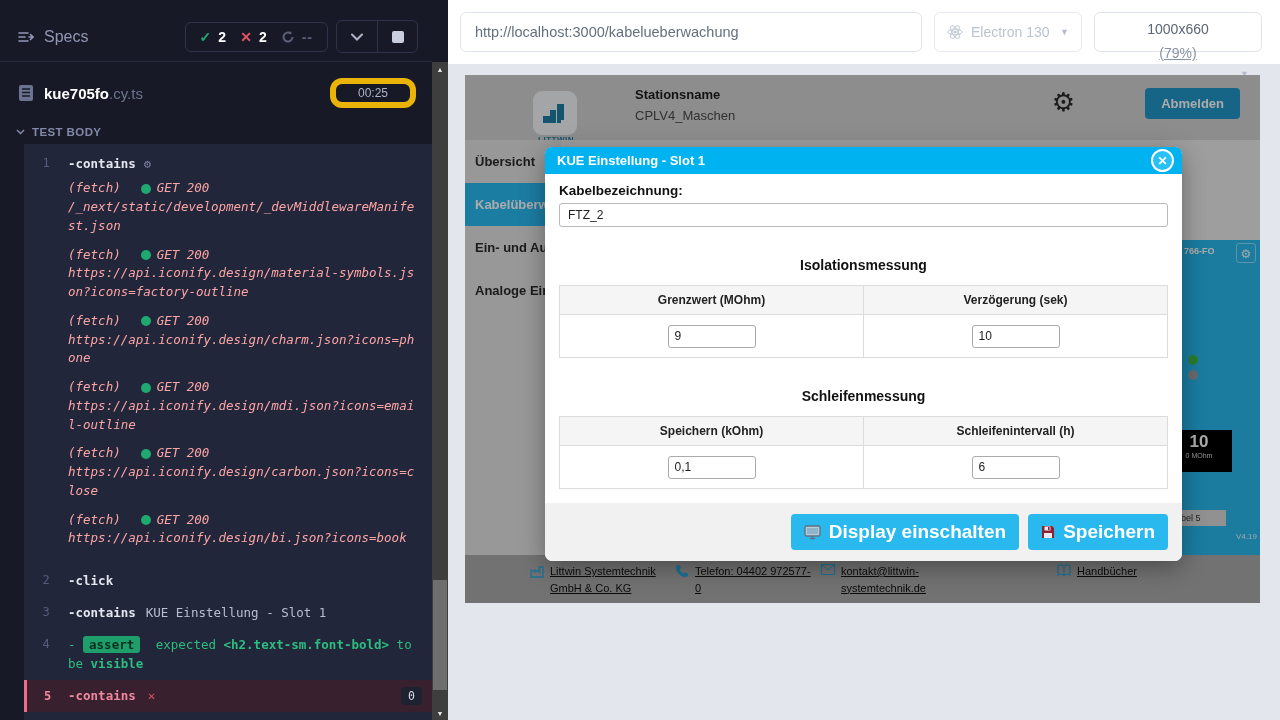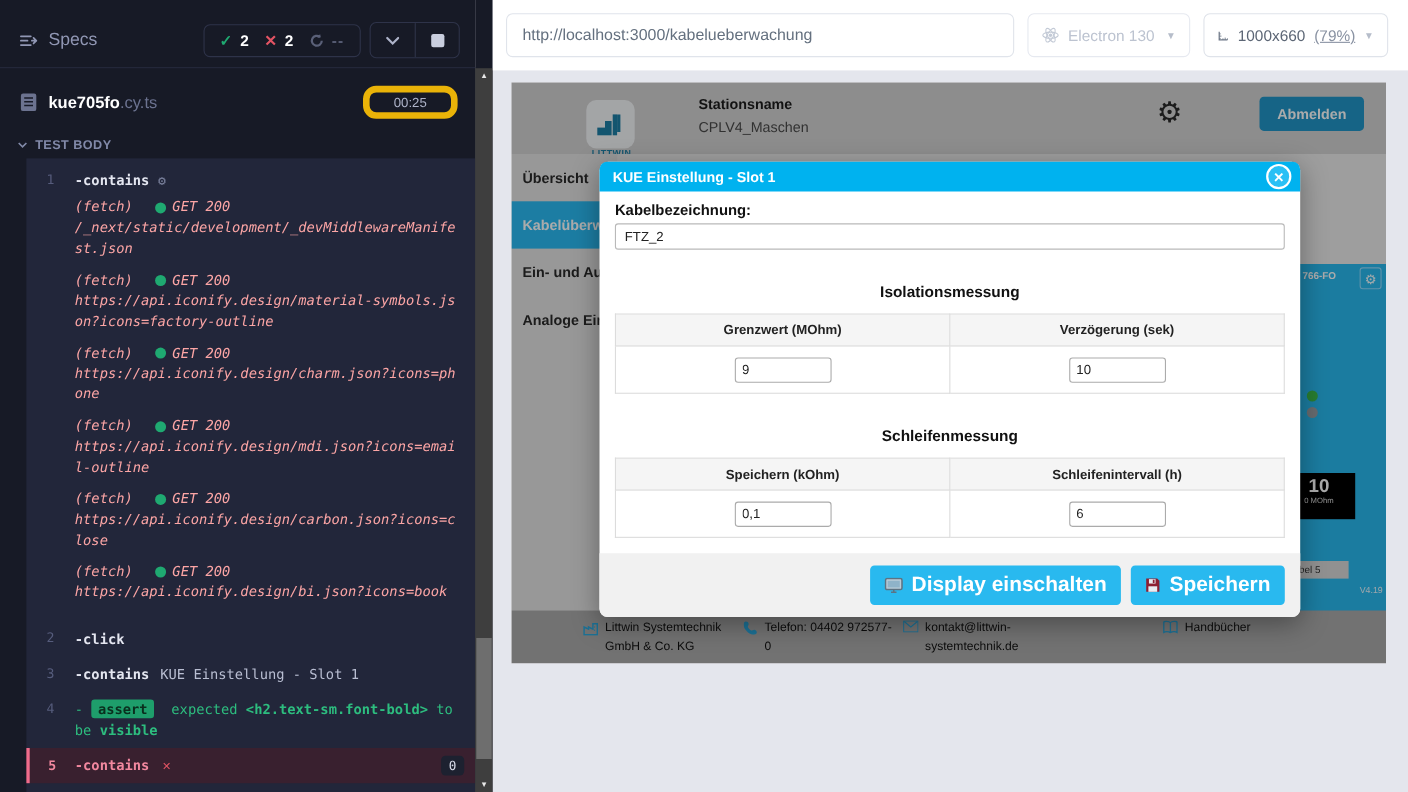--- a/index.html
+++ b/index.html
@@ -51,21 +51,21 @@
   .strip-track { position:absolute; left:0; top:62px; width:16px; height:658px; background:#3e3e3e; }
   .strip-arrow { position:absolute; left:0; width:16px; height:14px; display:flex; align-items:center; justify-content:center; color:#e8e8e8; font-size:7px; }
   .strip-thumb { position:absolute; left:1px; top:518px; width:14px; height:110px; background:#6e6e6e; }
 
   
   #app { position:absolute; left:448px; top:0; width:832px; height:720px; background:#e4e6ed; }
   .topbar { height:64px; background:#ffffff; display:flex; align-items:center; padding:0 18px 0 12px; gap:12px; }
   .url-input { flex:1; height:40px; border:1px solid #e0e4eb; border-radius:6px; padding:0 14px; font-size:14.5px; color:#64707f; font-family:"Liberation Sans", sans-serif; background:#fff; }
   .sel-box { height:40px; border:1px solid #e6e9f0; border-radius:6px; display:flex; align-items:center; gap:8px; padding:0 12px; font-size:14px; cursor:pointer; }
   .browser-sel { color:#bcc3d0; width:148px; }
-  .viewport-sel { color:#5c6675; width:168px; border-color:#dfe3ea; }
+  .viewport-sel { color:#5c6675; width:168px; border-color:#dfe3ea;flex-direction:column; }
   .chev { font-size:9px; margin-left:auto; color:#b6bdca; }
 
   
   .aut { position:absolute; left:17px; top:75px; width:795px; height:528px; background:#ececec; overflow:hidden; }
   .aut-header { position:absolute; left:0; top:0; width:100%; height:65px; background:#d2d2d2; }
   .logo-badge { position:absolute; left:68px; top:16px; width:44px; height:44px; background:#f4f6f8; border-radius:9px; display:flex; align-items:center; justify-content:center; }
   .logo-glyph { width:26px; height:22px; }
   .logo-text { position:absolute; left:66px; top:60px; width:50px; text-align:center; font-size:8px; font-weight:bold; color:#1d7fa6; letter-spacing:.5px; }
   .station { position:absolute; left:170px; top:12px; }
   .station-label { font-size:13px; font-weight:bold; color:#1c1c1c; }
@@ -93,21 +93,21 @@
   .bgc-panel { position:absolute; left:-14px; top:318px; width:94px; height:70px; background:#e8e8e8; color:#333; font-size:8px; padding:3px; }
   .bgc-val { background:#fff; border:1px solid #bbb; margin-top:4px; padding:3px 2px; font-size:9px; }
   .bgc-refresh { position:absolute; right:2px; top:14px; width:16px; height:16px; border:1px solid #999; border-radius:3px; text-align:center; line-height:14px; color:#777; }
 
   
   .card-strip { position:absolute; left:110px; right:85px; top:388px; height:42px; display:flex; gap:28px; }
   .strip-card { flex:1; background:#cfcfcf; padding:4px 5px; }
   .strip-bar-top { width:55%; height:12px; background:#1d7fa0; margin-left:auto; margin-right:12%; }
   .strip-bar-bot { width:100%; height:14px; background:#1d7fa0; margin-top:4px; }
 
-  .aut-footer { position:absolute; left:0; bottom:0; width:100%; height:48px; background:#aaaaaa; display:flex; align-items:flex-start; padding:8px 10px 0 65px; gap:8px; font-size:11px; color:#111; }
+  .aut-footer { position:absolute; left:0; bottom:0; width:100%; height:48px; background:#aaaaaa; display:flex; align-items:flex-start; padding:8px 10px 0 65px; gap:8px; font-size:11px; color:#111;text-decoration:underline; }
   .foot-item { display:flex; gap:6px; align-items:flex-start; }
   .foot-item svg { flex:0 0 auto; margin-top:1px; }
   .foot-text { max-width:118px; line-height:1.5; }
   .foot-manuals { margin-left:90px; }
 
   .aut-overlay { position:absolute; left:17px; top:75px; width:795px; height:528px; background:rgba(0,0,0,0.33); }
 
   
   .modal { position:absolute; left:97px; top:147px; width:637px; background:#ffffff; border-radius:8px; box-shadow:0 6px 24px rgba(0,0,0,.35); }
   .modal-header { height:27px; background:#00b2ef; border-radius:7px 7px 0 0; display:flex; align-items:center; padding:0 12px; position:relative; }

